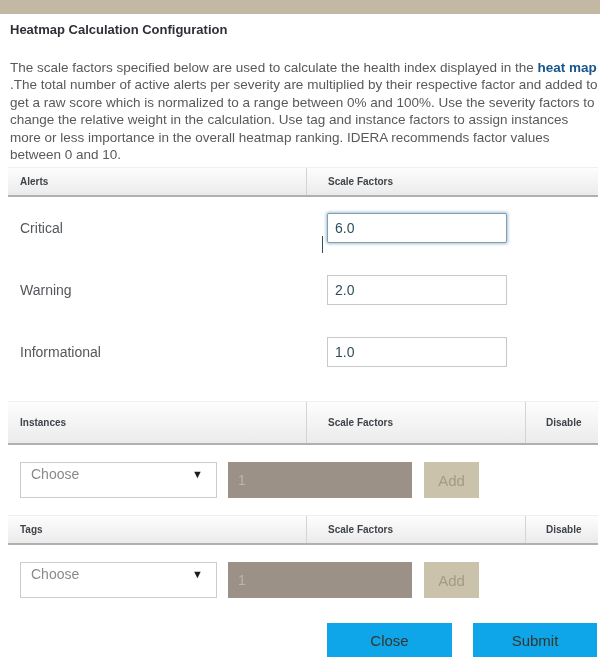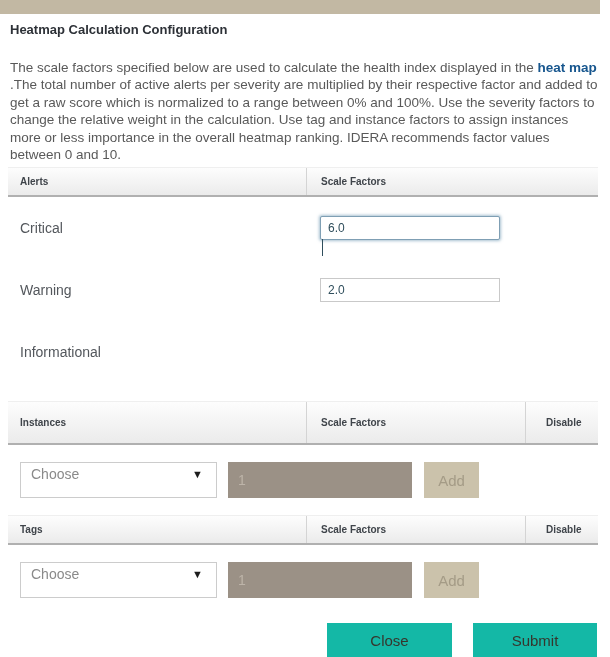--- a/index.html
+++ b/index.html
@@ -16,29 +16,29 @@
   .intro a { color:#17568e; font-weight:bold; text-decoration:none; cursor:pointer; }
 
   .thead { margin-left:8px; width:590px; height:30px; display:flex; align-items:stretch;
            background:linear-gradient(#fdfdfd,#ebebeb);
            border-top:1px solid #efefef; border-bottom:2px solid #b0b0b0;
            font-weight:bold; color:#3f444a; font-size:10px; }
   .thead.first { margin-top:4px; }
   .thead.sub { margin-top:18px; height:44px; }
   .thead .cell { display:flex; align-items:center; }
   .c1 { width:298px; padding-left:12px; }
-  .c2 { width:219px; padding-left:14px; border-left:1px solid #d4d4d4; }
+  .c2 { width:219px; padding-left:21px; border-left:1px solid #d4d4d4; }
   .c3 { flex:1; padding-left:20px; border-left:1px solid #d4d4d4; }
 
   .alert-row { margin-left:8px; width:590px; height:62px; display:flex;
                align-items:center; font-size:14px; color:#53575c; }
   .alert-row .c2 { border:none; position:relative; }
 
-  .factor-input { width:180px; height:24px; border:1px solid #c9c9c9; background:#fff;
-                  font-family:inherit; font-size:12px; color:#2f4e5c; padding:0 0 0 7px; }
+  .factor-input { width:180px; height:30px; border:1px solid #c9c9c9; background:#fff;
+                  font-family:inherit; font-size:14px; color:#2f4e5c; padding:0 0 0 7px; }
   .factor-input.focused { border:1px solid #7f9fb4; border-radius:2px;
                           box-shadow:0 0 3px 1px rgba(96,142,171,.55); }
   .caret { position:absolute; left:16px; top:23px; width:1px; height:17px;
            background:#2f4e5c; }
 
   .control-row { margin-left:8px; width:590px; height:70px; display:flex;
                  align-items:center; }
   .control-row.tags { height:70px; }
 
   .dropdown { margin-left:12px; width:197px; height:36px; background:#fff;
@@ -48,21 +48,21 @@
   .dropdown .arrow { color:#1c1c1c; font-size:11px; }
 
   .factor-disabled { margin-left:11px; width:184px; height:36px; background:#9b9186;
                      border:none; color:#bdb4a9; font-size:14px; padding-left:10px;
                      font-family:inherit; }
 
   .add-btn { margin-left:12px; width:55px; height:36px; background:#cbc2ab;
              border:none; color:#a49b86; font-size:15px; font-family:inherit; }
 
   .footer { margin:8px 13px 0 0; display:flex; justify-content:flex-end; }
-  .btn { height:34px; background:#14b8a6; border:none; font-family:inherit;
+  .btn { height:34px; background:#0ea5e9; border:none; font-family:inherit;
          font-size:15px; color:#36362d; cursor:pointer; }
   .btn.close { width:125px; }
   .btn.submit { width:124px; margin-left:21px; }
 </style>
 </head>
 <body>
 
 <div>
 
   <div class="top-bar"></div>
@@ -86,20 +86,23 @@
 
   <div class="alert-row">
     <div class="cell c1">Warning</div>
     <div class="cell c2">
       <input class="factor-input" type="text" value="2.0" style="">
     </div>
   </div>
 
   <div class="alert-row">
     <div class="cell c1">Informational</div>
+    <div class="cell c2">
+      <input class="factor-input" type="text" value="1.0" style="">
+    </div>
   </div>
 
   <div class="thead sub">
     <div class="cell c1">Instances</div>
     <div class="cell c2">Scale Factors</div>
     <div class="cell c3">Disable</div>
   </div>
 
   <div class="control-row">
     <div class="dropdown">

